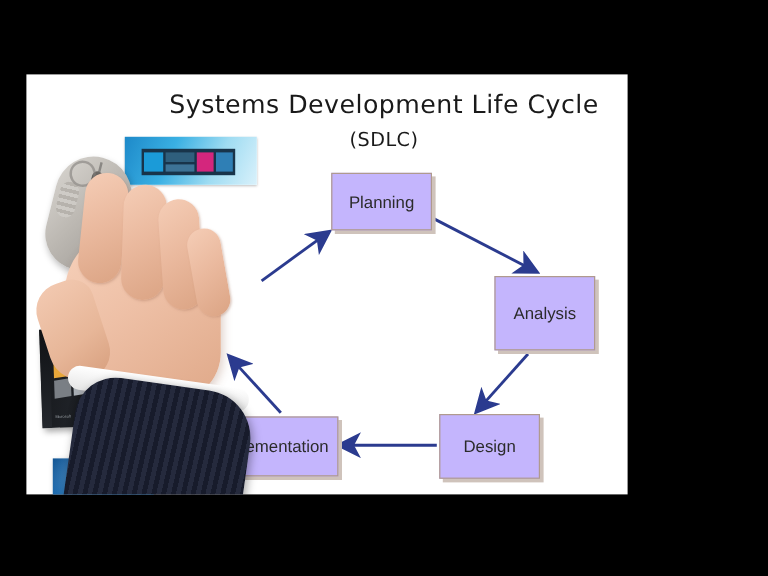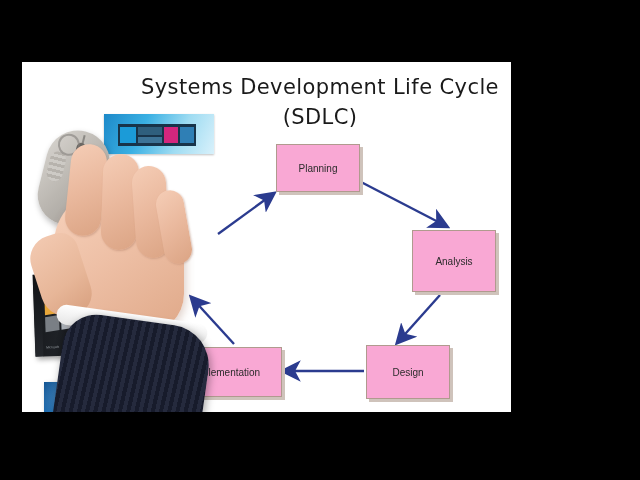--- a/index.html
+++ b/index.html
@@ -1,43 +1,43 @@
 <!DOCTYPE html>
 <html><head>
 <meta charset="utf-8">
 <style>
   html,body{margin:0;padding:0;background:#000;}
   body{width:640px;height:480px;overflow:hidden;font-family:"Liberation Sans",sans-serif;}
 
-  #screen{position:relative;width:511px;height:480px;background:#000;overflow:hidden;}
+  #screen{position:relative;width:511px;height:480px;background:#000;overflow:hidden;padding-left:12px;}
 
   
   #slide{
     position:absolute;left:22px;top:62px;width:596px;height:350px;
     background:#ffffff;overflow:hidden;
   }
 
   
   #title-block{
     position:absolute;left:0;top:10px;width:596px;text-align:center;
     pointer-events:none;
   }
   .title-line{
     font-family:"DejaVu Sans",sans-serif;
     font-size:21px;color:#1a1a1a;letter-spacing:.4px;line-height:30px;
     font-weight:400;
   }
-  .title-line.l2{font-size:21px;}
+  .title-line.l2{font-size:16px;}
 
   
   .node{
-    position:absolute;background:#f9a8d4;border:1px solid #b09a8e;
+    position:absolute;background:#c4b5fd;border:1px solid #b09a8e;
     box-shadow:3px 3px 0 0 #cfc3bb;
     display:flex;align-items:center;justify-content:center;
-    font-size:10px;color:#2b2b2b;font-family:"Liberation Sans",sans-serif;
+    font-size:14px;color:#2b2b2b;font-family:"Liberation Sans",sans-serif;
     white-space:nowrap;
   }
   #node-planning{left:254px;top:82px;width:82px;height:46px;}
   #node-analysis{left:390px;top:168px;width:82px;height:60px;}
   #node-design{left:344px;top:283px;width:82px;height:52px;}
   #node-implementation{left:148px;top:285px;width:110px;height:48px;}
   #node-maintenance{left:140px;top:168px;width:82px;height:62px;}
 
   
   #arrows{position:absolute;left:0;top:0;width:596px;height:350px;}

